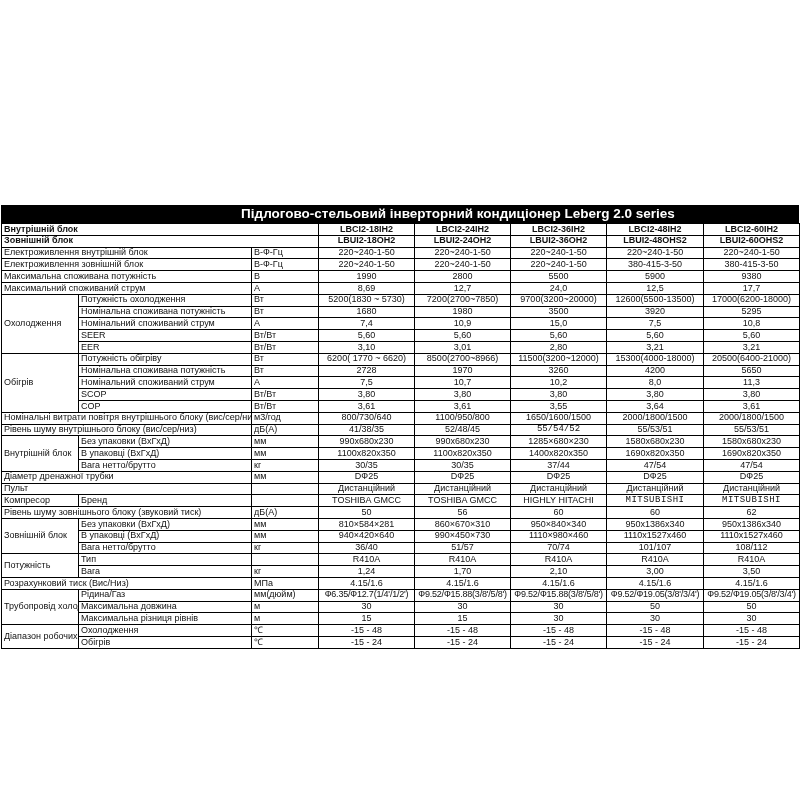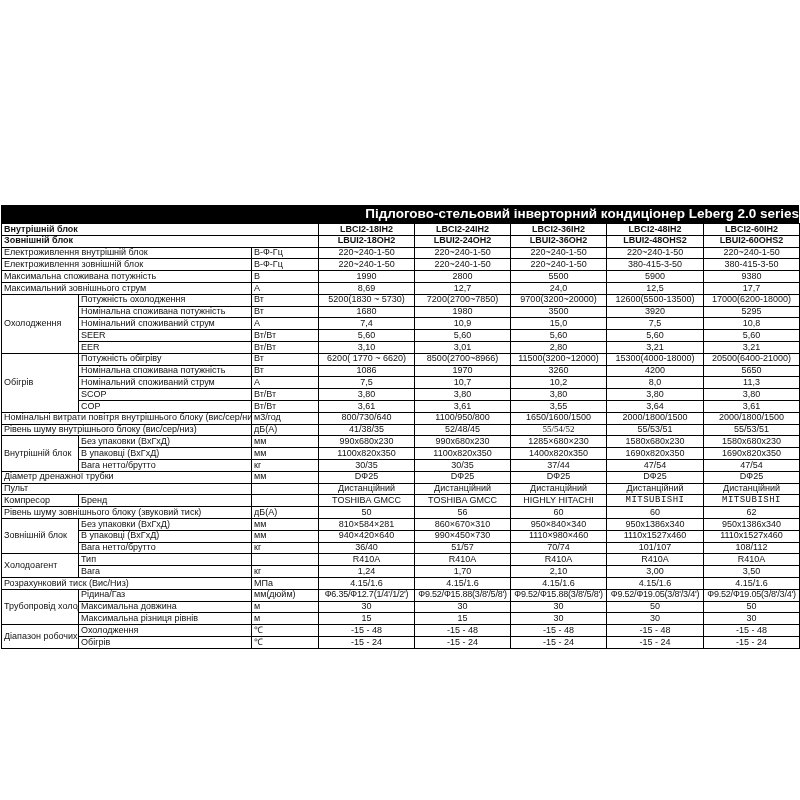--- a/index.html
+++ b/index.html
@@ -2,35 +2,35 @@
 <html><head>
 <meta charset="utf-8">
 <style>
   html,body{margin:0;padding:0;background:#ffffff;}
   body{width:800px;height:800px;font-family:"Liberation Sans",sans-serif;}
   .page{position:relative;width:800px;height:800px;background:#ffffff;overflow:hidden;}
   .spec{position:absolute;left:1px;top:205px;width:798px;}
   .title-bar{
     background:#000000;color:#ffffff;font-weight:bold;
     font-size:13.5px;height:18px;line-height:18px;
-    text-align:right;padding-left:116px;box-sizing:border-box;white-space:nowrap;
+    text-align:center;padding-left:116px;box-sizing:border-box;white-space:nowrap;
   }
   table.grid{border-collapse:collapse;table-layout:fixed;width:798px;height:391px;}
   table.grid td{
     border:1px solid #000000;
     padding:0 2px;font-size:9px;line-height:1.05;
     overflow:hidden;white-space:nowrap;vertical-align:middle;
     height:10.8px;color:#111111;
   }
   td.cat{white-space:normal;font-size:8.8px;line-height:1.1;padding-left:3px;}
   td.label{font-size:8.8px;padding-left:3px;}
   td.unit{font-size:8.8px;padding-left:3px;}
   td.val{text-align:center;font-size:9px;}
   .b{font-weight:bold;}
-  .ghost{color:#8c8c8c;font-family:Liberation Serif, serif;}
+  .ghost{color:#8c8c8c;font-family:Liberation Mono, monospace;}
   .brand{font-family:"Liberation Mono",monospace;font-size:9.5px;letter-spacing:0.5px;}
   .tight{font-size:7.4px;letter-spacing:-0.2px;padding:0 1px;}
 </style>
 </head>
 <body>
 
 <div class="page">
   <div class="spec">
     <div class="title-bar">Підлогово-стельовий інверторний кондиціонер Leberg 2.0 series</div>
     <table class="grid">
@@ -82,21 +82,21 @@
           <tr>
             <td class="label" colspan="2">Максимальна споживана потужність</td>
             <td class="unit">В</td>
             <td class="val">1990</td>
             <td class="val">2800</td>
             <td class="val">5500</td>
             <td class="val">5900</td>
             <td class="val">9380</td>
           </tr>
           <tr>
-            <td class="label" colspan="2">Максимальний зовнішнього струм</td>
+            <td class="label" colspan="2">Максимальний споживаний струм</td>
             <td class="unit">А</td>
             <td class="val">8,69</td>
             <td class="val">12,7</td>
             <td class="val">24,0</td>
             <td class="val">12,5</td>
             <td class="val">17,7</td>
           </tr>
           <tr>
             <td class="cat" rowspan="5">Охолодження</td>
             <td class="label">Потужність охолодження</td>
@@ -149,21 +149,21 @@
             <td class="unit">Вт</td>
             <td class="val">6200( 1770 ~ 6620)</td>
             <td class="val">8500(2700~8966)</td>
             <td class="val">11500(3200~12000)</td>
             <td class="val">15300(4000-18000)</td>
             <td class="val">20500(6400-21000)</td>
           </tr>
           <tr>
             <td class="label">Номінальна споживана потужність</td>
             <td class="unit">Вт</td>
-            <td class="val">1086</td>
+            <td class="val">2728</td>
             <td class="val">1970</td>
             <td class="val">3260</td>
             <td class="val">4200</td>
             <td class="val">5650</td>
           </tr>
           <tr>
             <td class="label">Номінальний споживаний струм</td>
             <td class="unit">А</td>
             <td class="val">7,5</td>
             <td class="val">10,7</td>
@@ -294,21 +294,21 @@
           <tr>
             <td class="label">Вага нетто/брутто</td>
             <td class="unit">кг</td>
             <td class="val">36/40</td>
             <td class="val">51/57</td>
             <td class="val">70/74</td>
             <td class="val">101/107</td>
             <td class="val">108/112</td>
           </tr>
           <tr>
-            <td class="cat" rowspan="2">Холодоагент</td>
+            <td class="cat" rowspan="2">Потужність</td>
             <td class="label">Тип</td>
             <td class="unit"></td>
             <td class="val">R410A</td>
             <td class="val">R410A</td>
             <td class="val">R410A</td>
             <td class="val">R410A</td>
             <td class="val">R410A</td>
           </tr>
           <tr>
             <td class="label">Вага</td>

